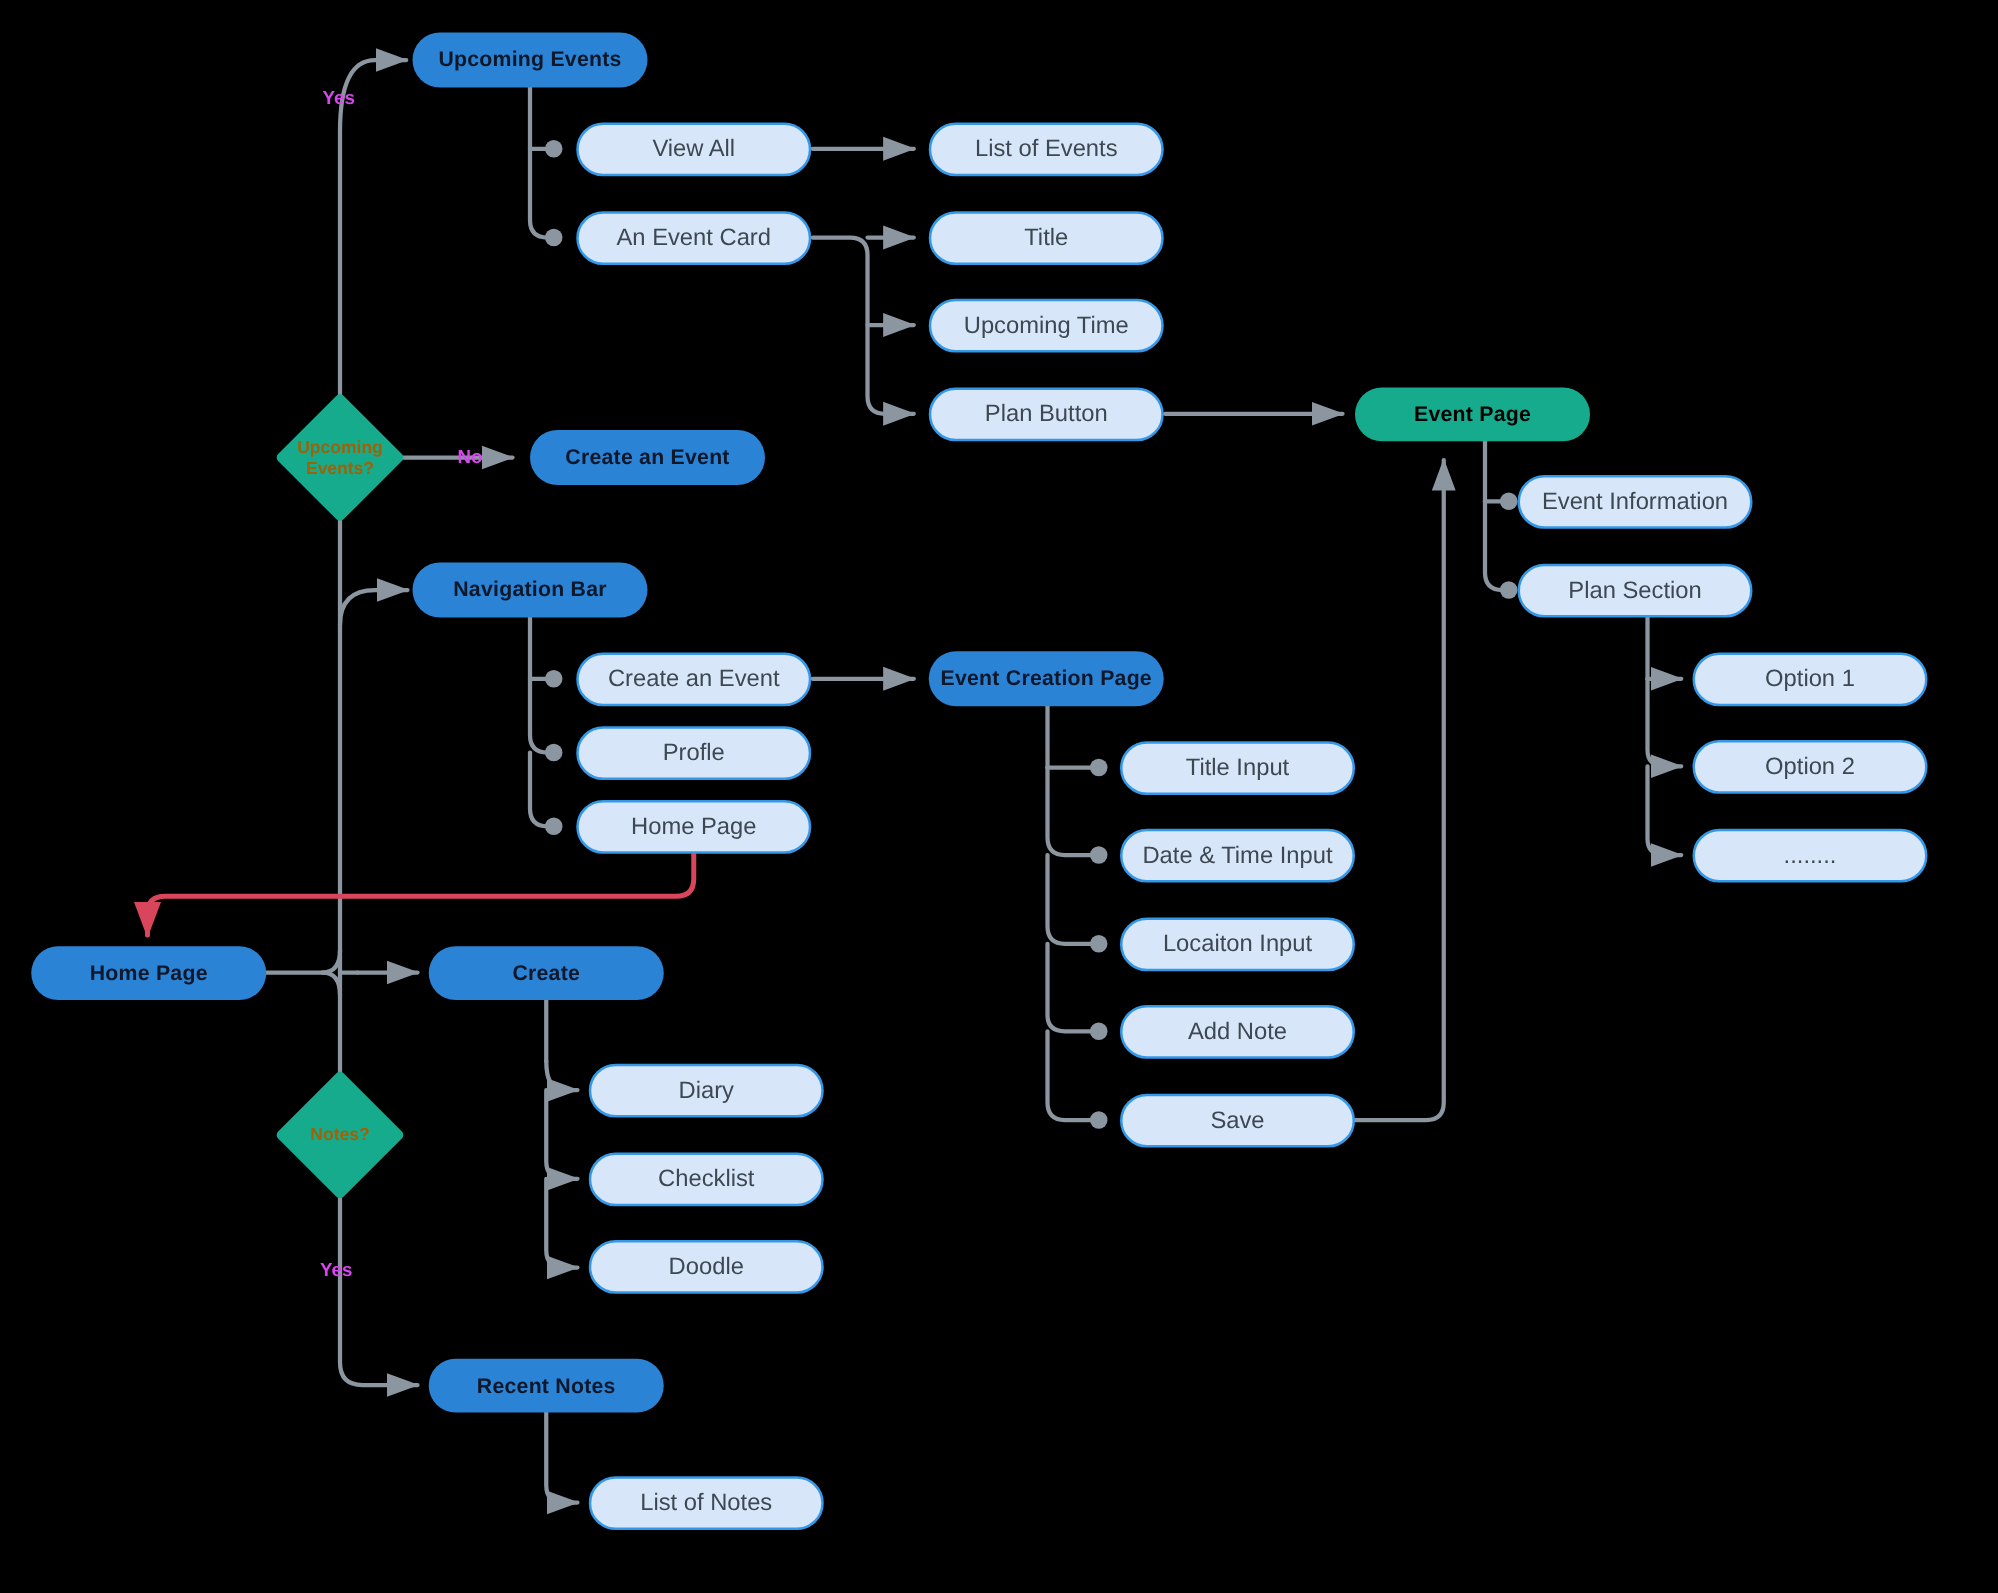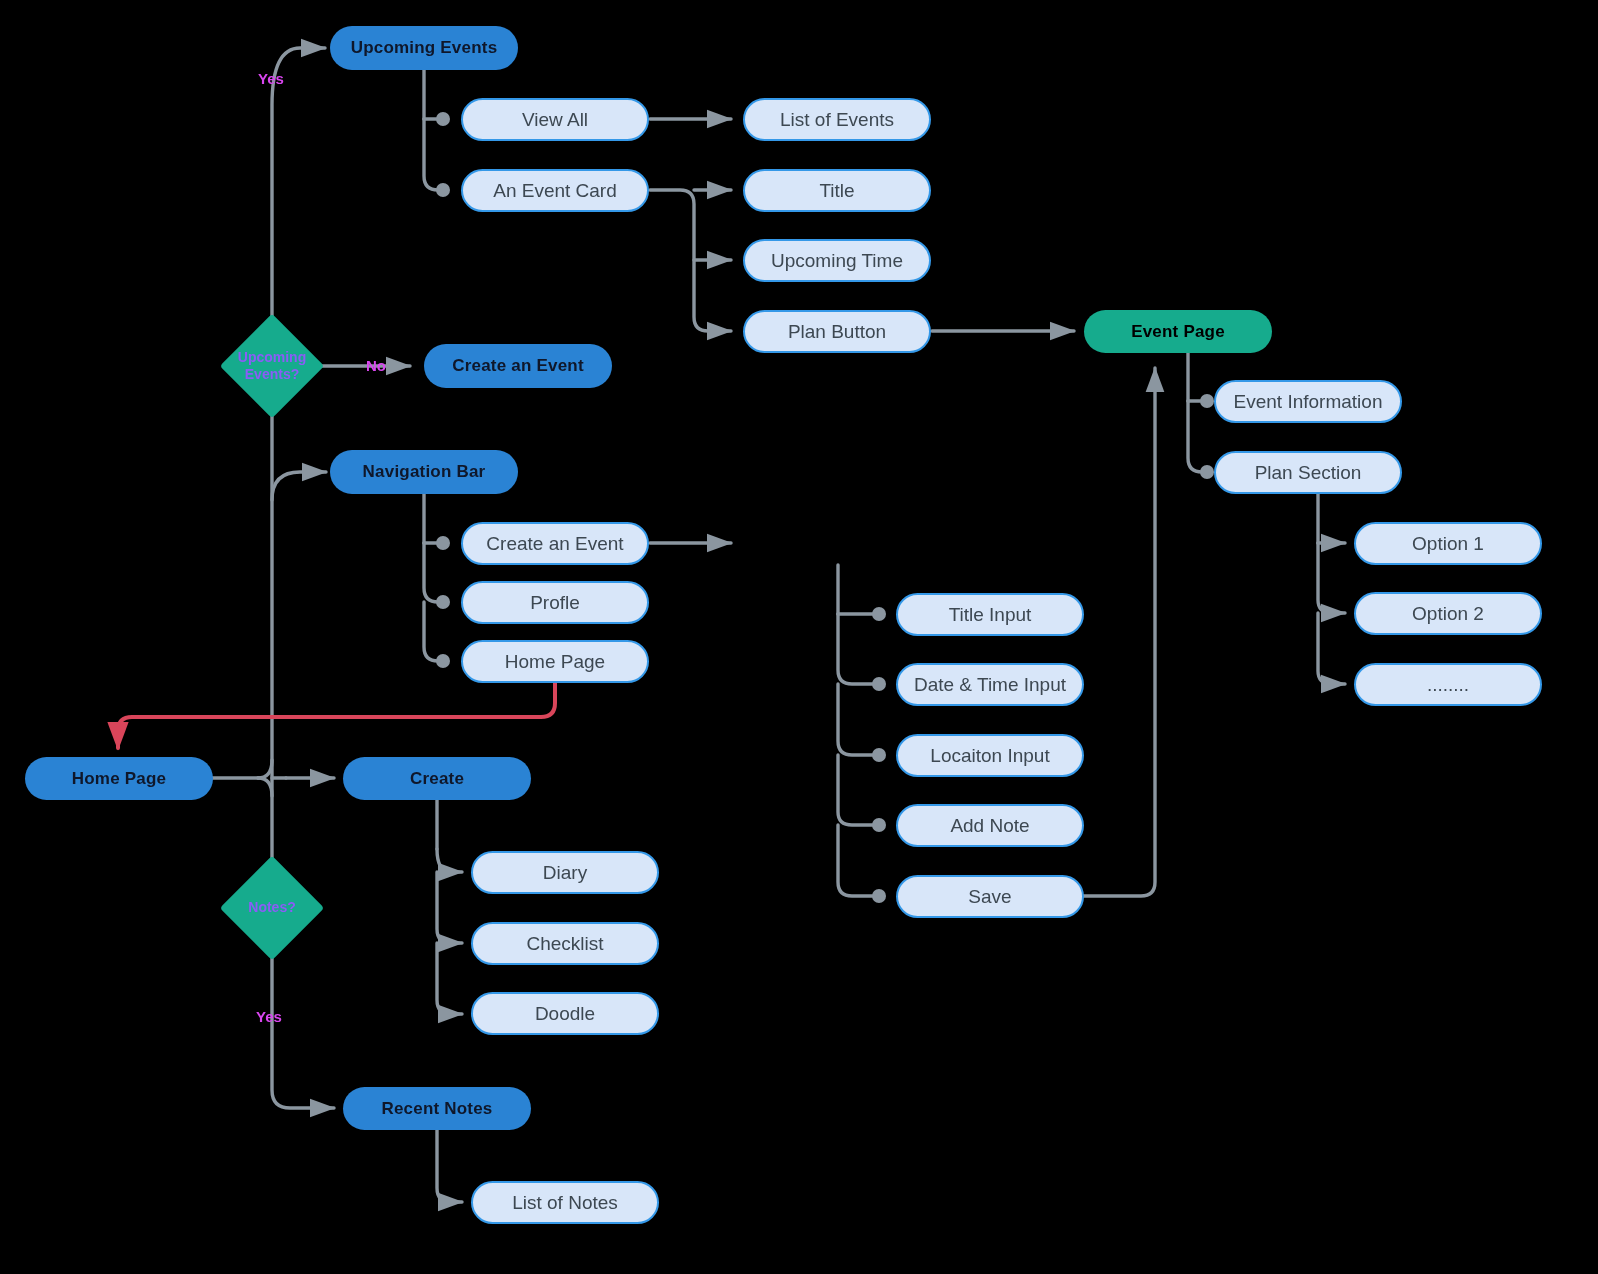--- a/index.html
+++ b/index.html
@@ -65,21 +65,21 @@
     background: #16ab8d;
     transform: rotate(45deg);
     border-radius: 4px;
   }
   .diamond-label {
     position: absolute;
     display: flex;
     align-items: center;
     justify-content: center;
     text-align: center;
-    color: #8b5cf6;
+    color: #a16207;
     font-weight: bold;
     font-size: 14px;
     line-height: 1.25;
     user-select: none;
   }
   .edge-label {
     position: absolute;
     color: #d946ef;
     font-weight: bold;
     font-size: 15px;
@@ -229,20 +229,23 @@
   </div>
 
   <div class="node sub" style="left:461px; top:581px; width:188px; height:43px;">
     <span>Profle</span>
   </div>
 
   <div class="node sub" style="left:461px; top:640px; width:188px; height:43px;">
     <span>Home Page</span>
   </div>
 
+  <div class="node primary" style="left:743px; top:521px; width:188px; height:44px;">
+    <span>Event Creation Page</span>
+  </div>
 
   <div class="node sub" style="left:896px; top:593px; width:188px; height:43px;">
     <span>Title Input</span>
   </div>
 
   <div class="node sub" style="left:896px; top:663px; width:188px; height:43px;">
     <span>Date &amp; Time Input</span>
   </div>
 
   <div class="node sub" style="left:896px; top:734px; width:188px; height:43px;">

